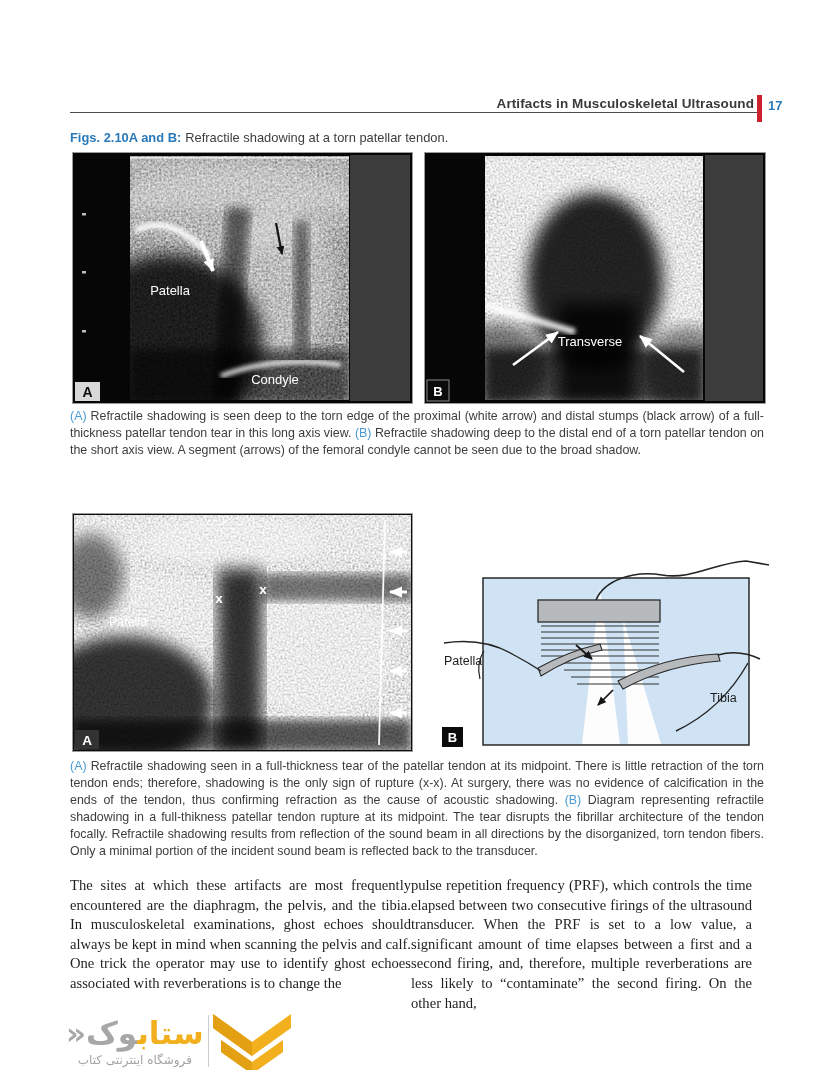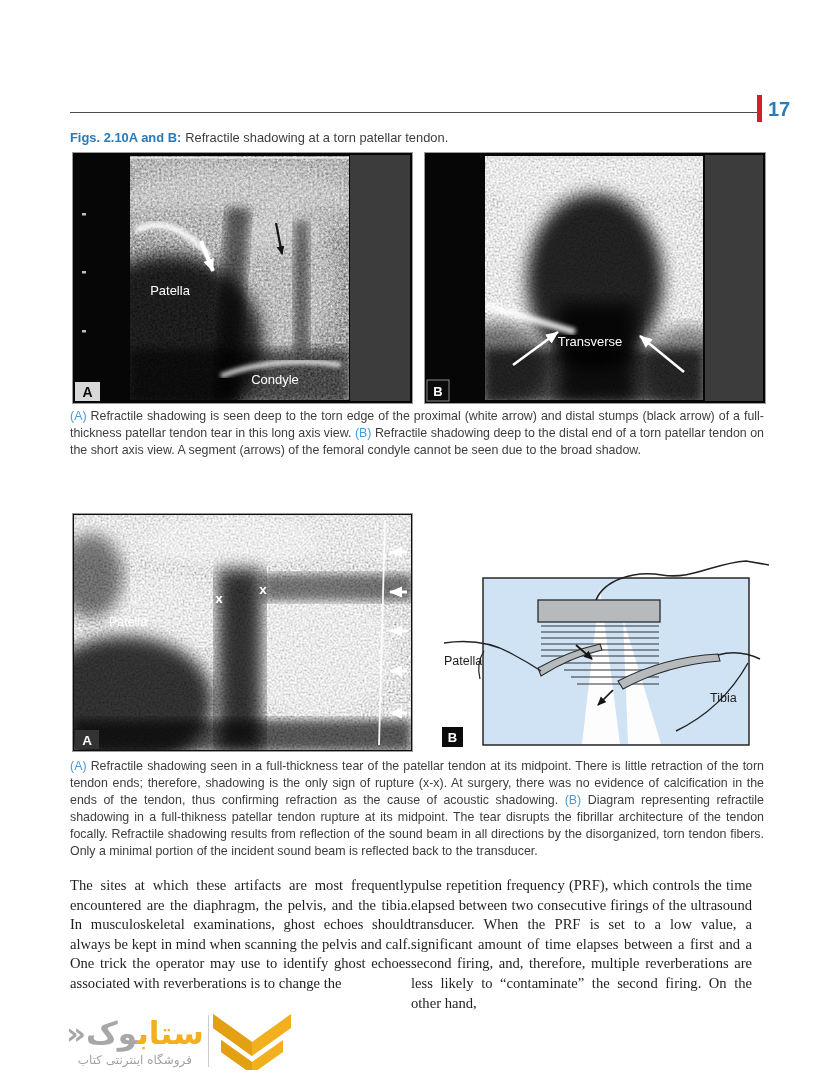--- a/index.html
+++ b/index.html
@@ -3,21 +3,21 @@
 <meta charset="utf-8">
 <style>
   html,body{margin:0;padding:0;background:#ffffff;}
   #page{position:relative;width:835px;height:1080px;background:#fff;overflow:hidden;
         font-family:"Liberation Sans",sans-serif;}
   
   #header-title{position:absolute;top:96px;left:70px;width:684px;text-align:right;
       font-size:13.5px;font-weight:bold;color:#3a3a3a;letter-spacing:.1px;}
   #header-rule{position:absolute;top:112px;left:70px;width:688px;border-top:1.4px solid #4c4c4c;}
   #page-red-bar{position:absolute;top:95px;left:757px;width:4.5px;height:27px;background:#cf2030;}
-  #page-num{position:absolute;top:98px;left:768px;font-size:20px;font-weight:bold;color:#2b7cba;}
+  #page-num{position:absolute;top:98px;left:768px;font-size:13px;font-weight:bold;color:#2b7cba;}
   
   .fig-heading{position:absolute;left:70px;width:694px;font-size:12.9px;color:#3d3d3d;}
   .fig-heading .lbl{color:#2a79b8;font-weight:bold;margin-right:4px;}
   .caption{position:absolute;left:70px;width:694px;font-size:12.4px;line-height:17px;
       color:#3d3d3d;text-align:justify;}
   .caption .cl{color:#4a9bd4;}
   
   .fig-row{position:absolute;left:72px;display:flex;gap:11px;}
   .us-panel{position:relative;background:#060606;border:1px solid #9b9b9b;box-sizing:content-box;}
   svg text{font-family:"Liberation Sans",sans-serif;}
@@ -39,20 +39,21 @@
   #footer-right{position:absolute;right:42px;top:1008px;text-align:right;}
   .persian-line{font-family:"DejaVu Sans",sans-serif;font-size:19px;color:#161616;margin-bottom:7px;}
   .url-line{font-size:23px;font-weight:bold;letter-spacing:8px;color:#111;white-space:nowrap;}
   .url-line .gold{color:#f0b429;}
 </style>
 </head>
 <body>
 
 <div id="page">
 
+  <div id="header-title">Artifacts in Musculoskeletal Ultrasound</div>
   <div id="header-rule"></div>
   <div id="page-red-bar"></div>
   <div id="page-num">17</div>
 
   <div class="fig-heading" style="top:130px;">
     <span class="lbl">Figs. 2.10A and B:</span><span>Refractile shadowing at a torn patellar tendon.</span>
   </div>
 
   <div class="fig-row" style="top:152px;">
 

